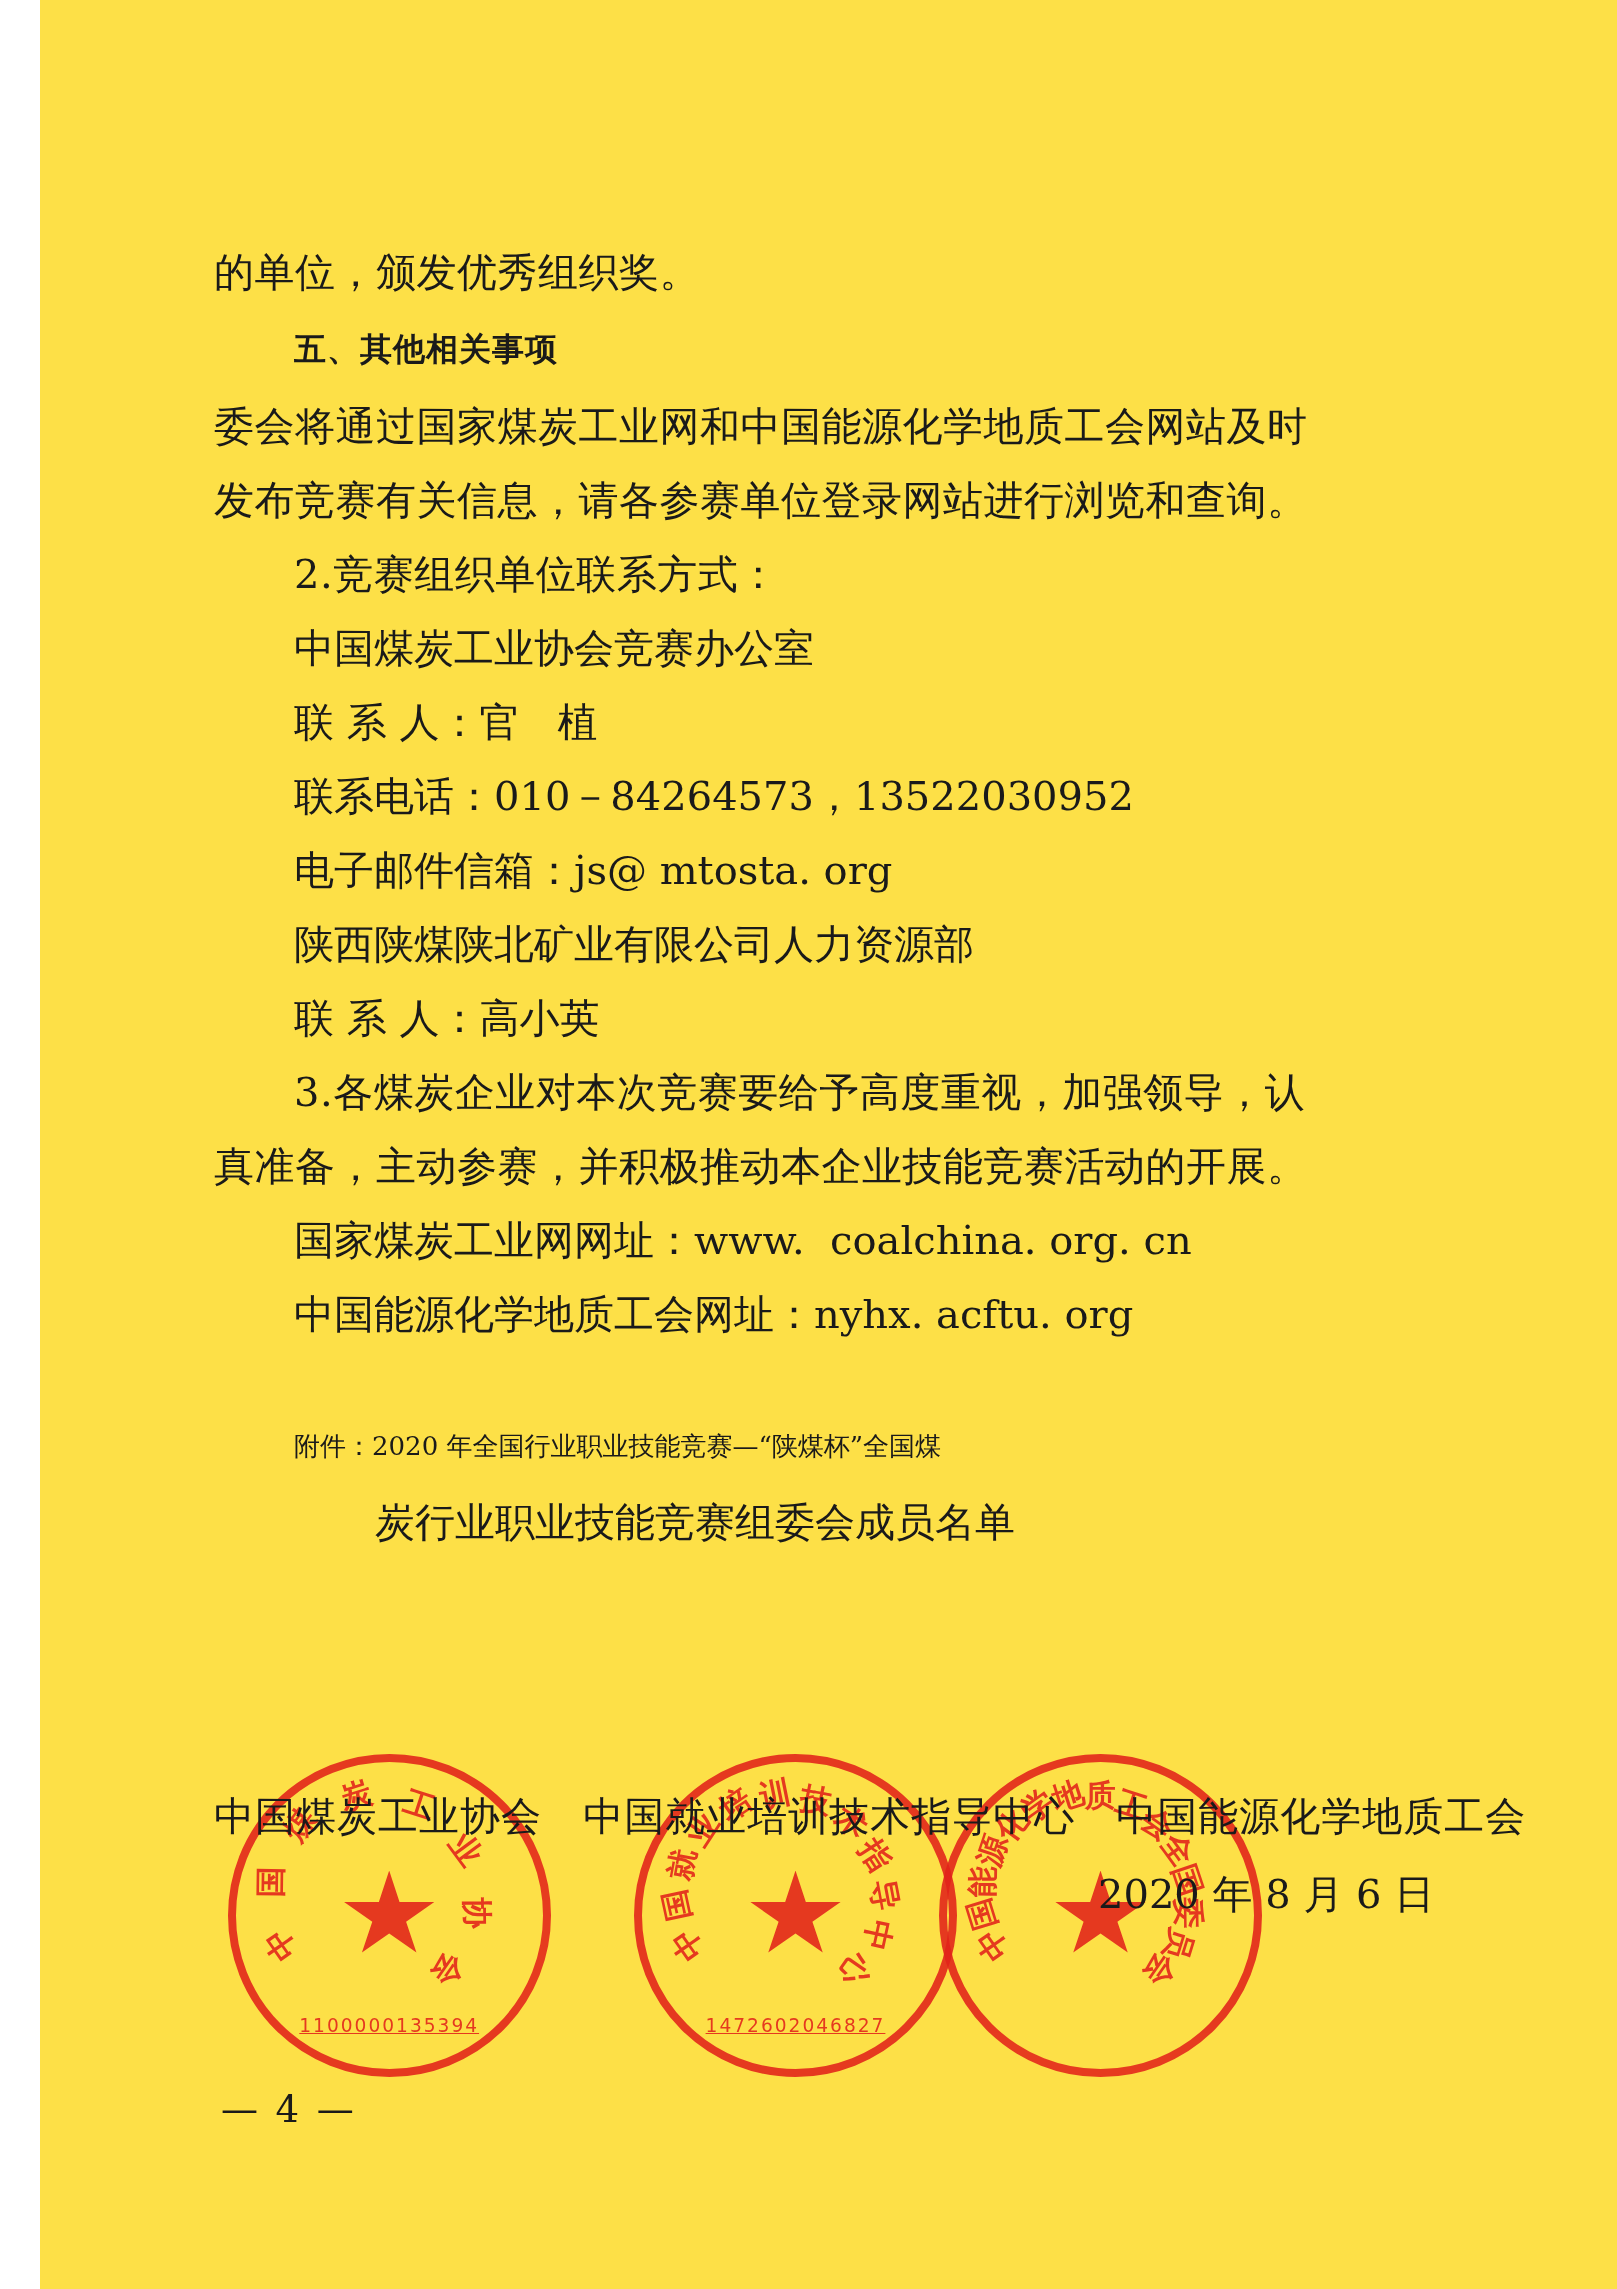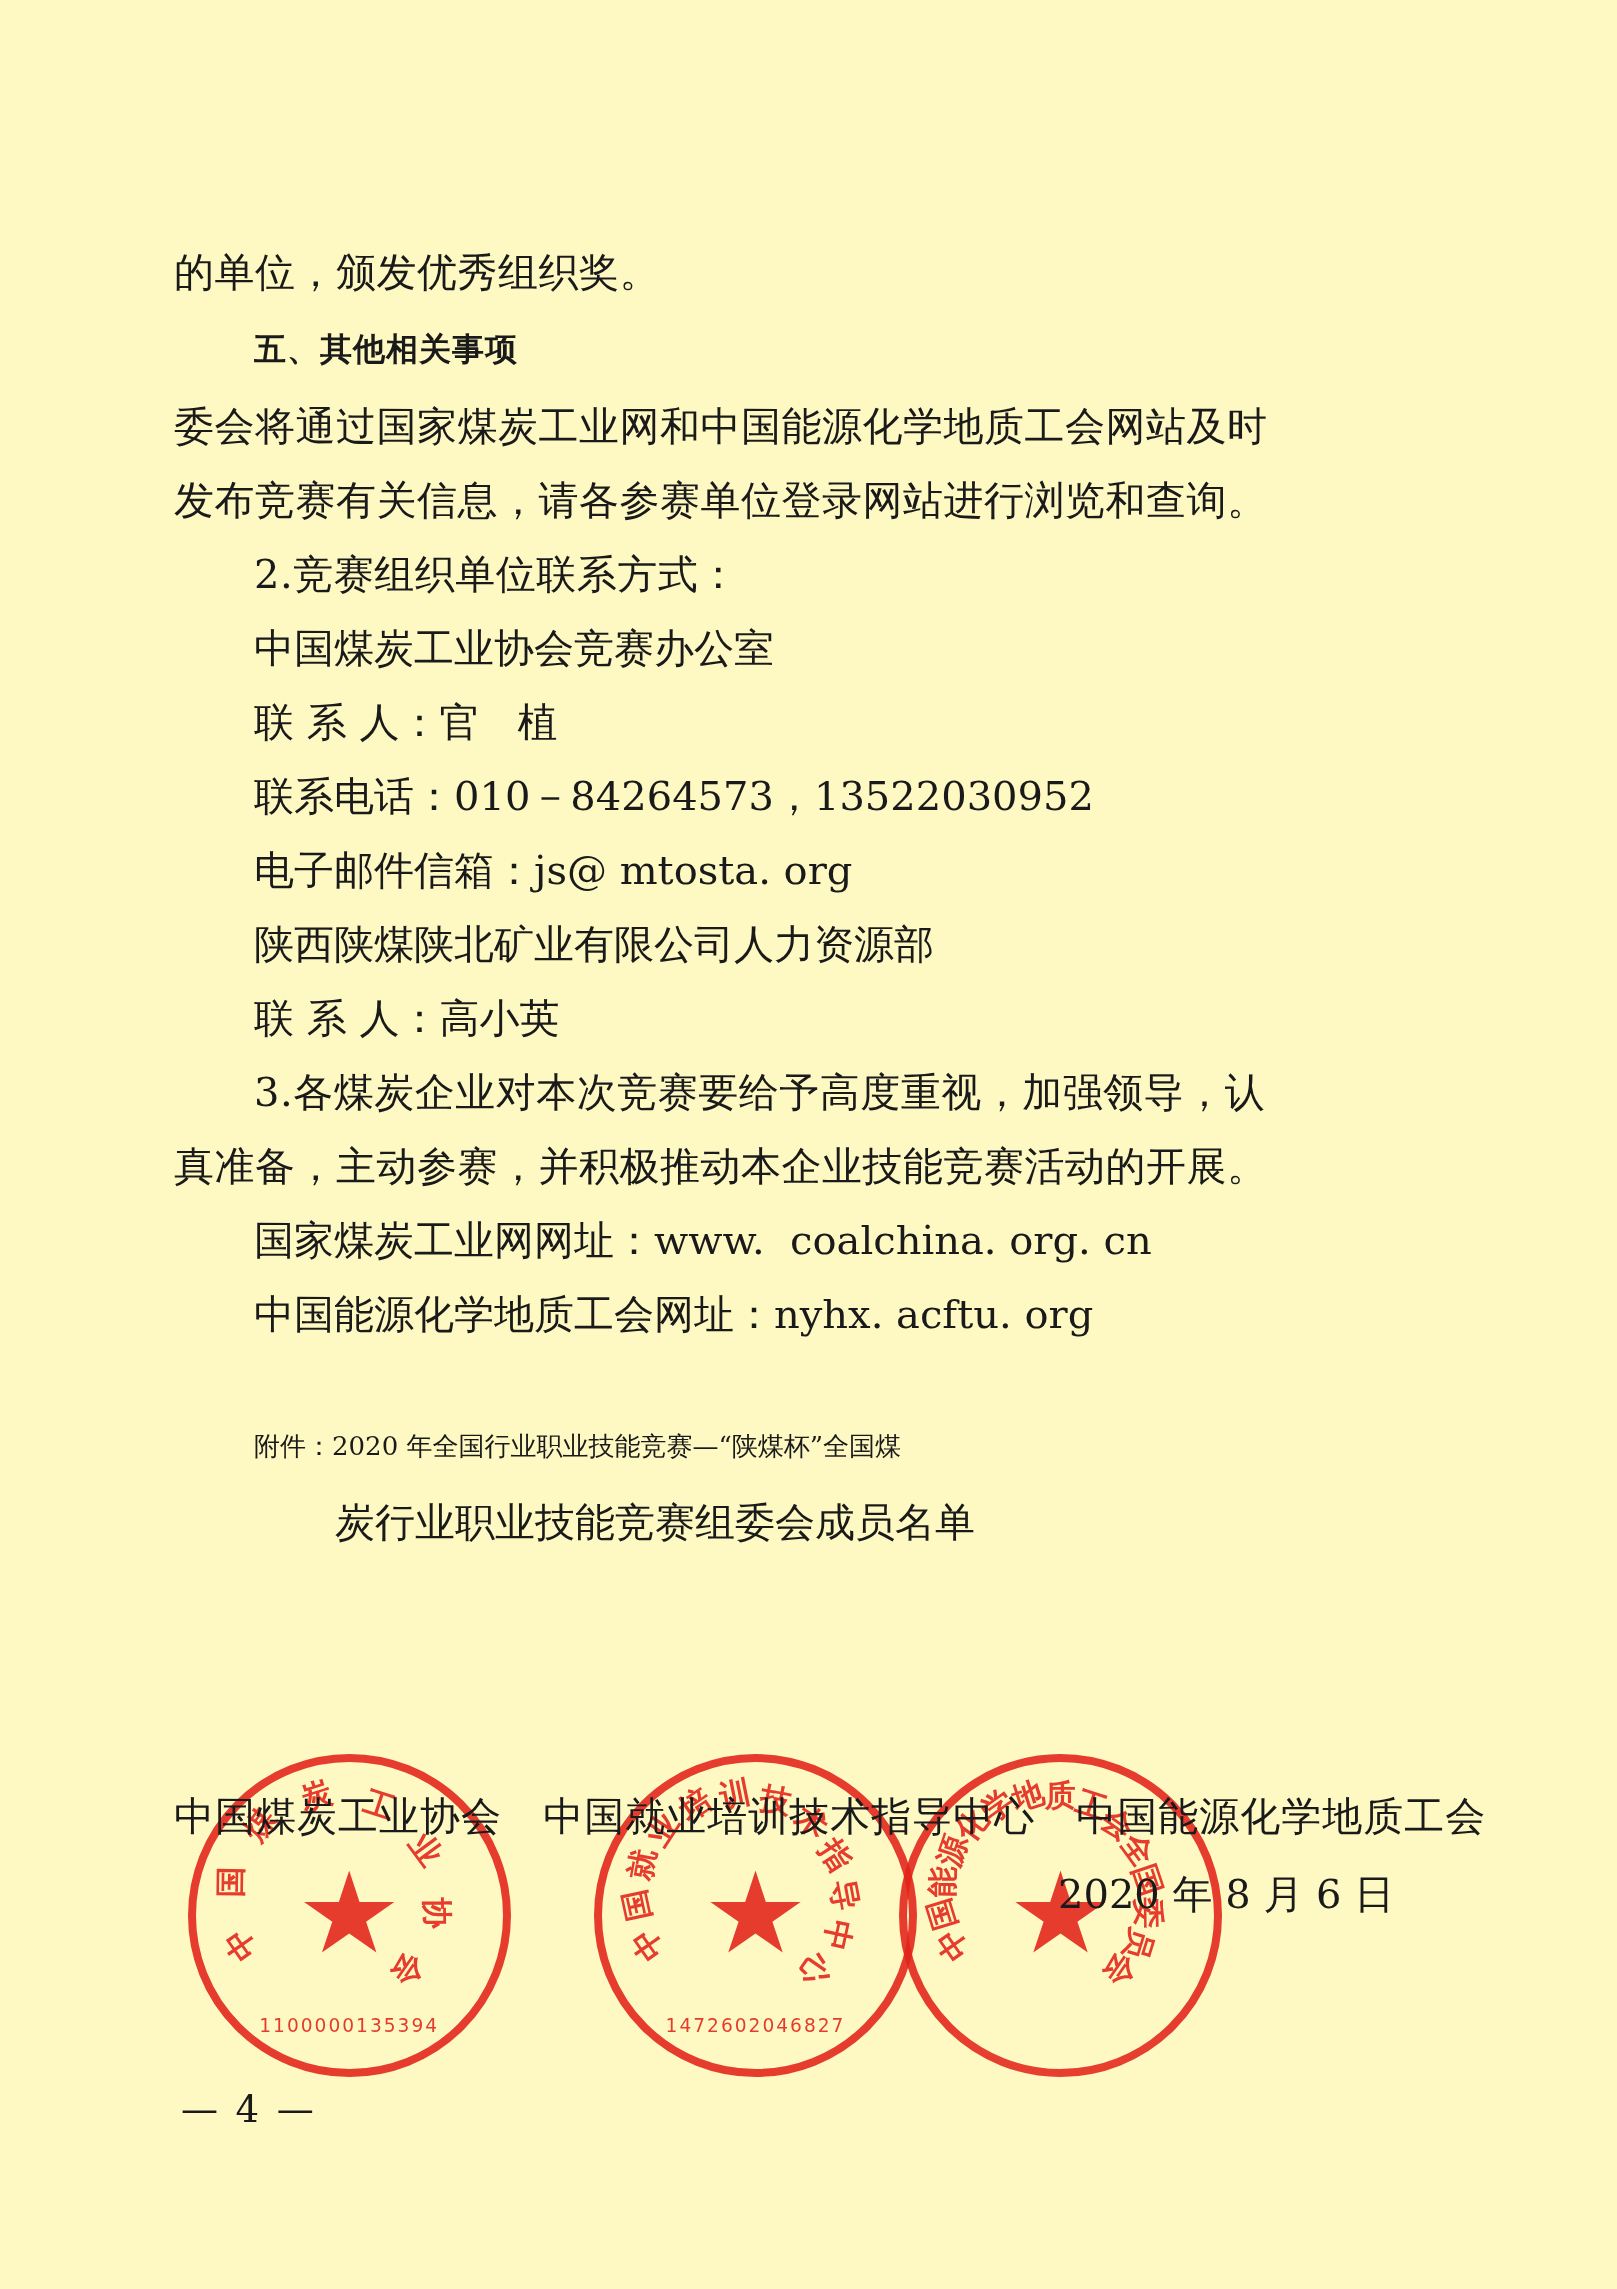--- a/index.html
+++ b/index.html
@@ -11,21 +11,22 @@
     width: 1617px;
     height: 2290px;
     position: relative;
     font-family: "DejaVu Serif", "Liberation Serif", serif;
     color: #1a1a1a;
     overflow: hidden;
   }
   .page {
     position: absolute;
     inset: 0;
-    background: #fef9c3;
+    background: #fde047;
+    margin-left: 40px;
   }
   .content {
     position: absolute;
     left: 174px;
     top: 235px;
     width: 1274px;
   }
   .line {
     font-size: 40px;
     line-height: 74px;
@@ -105,20 +106,21 @@
   .stamp-num {
     position: absolute;
     bottom: 33px;
     left: 0;
     width: 100%;
     text-align: center;
     font-size: 18.6px;
     color: #e2231a;
     letter-spacing: 2px;
     font-family: "DejaVu Sans", sans-serif;
+    text-decoration: underline;
   }
   .arc-char {
     position: absolute;
     left: 50%;
     top: 50%;
     font-size: 31px;
     font-weight: bold;
     color: #e2231a;
     transform-origin: 0 0;
   }

